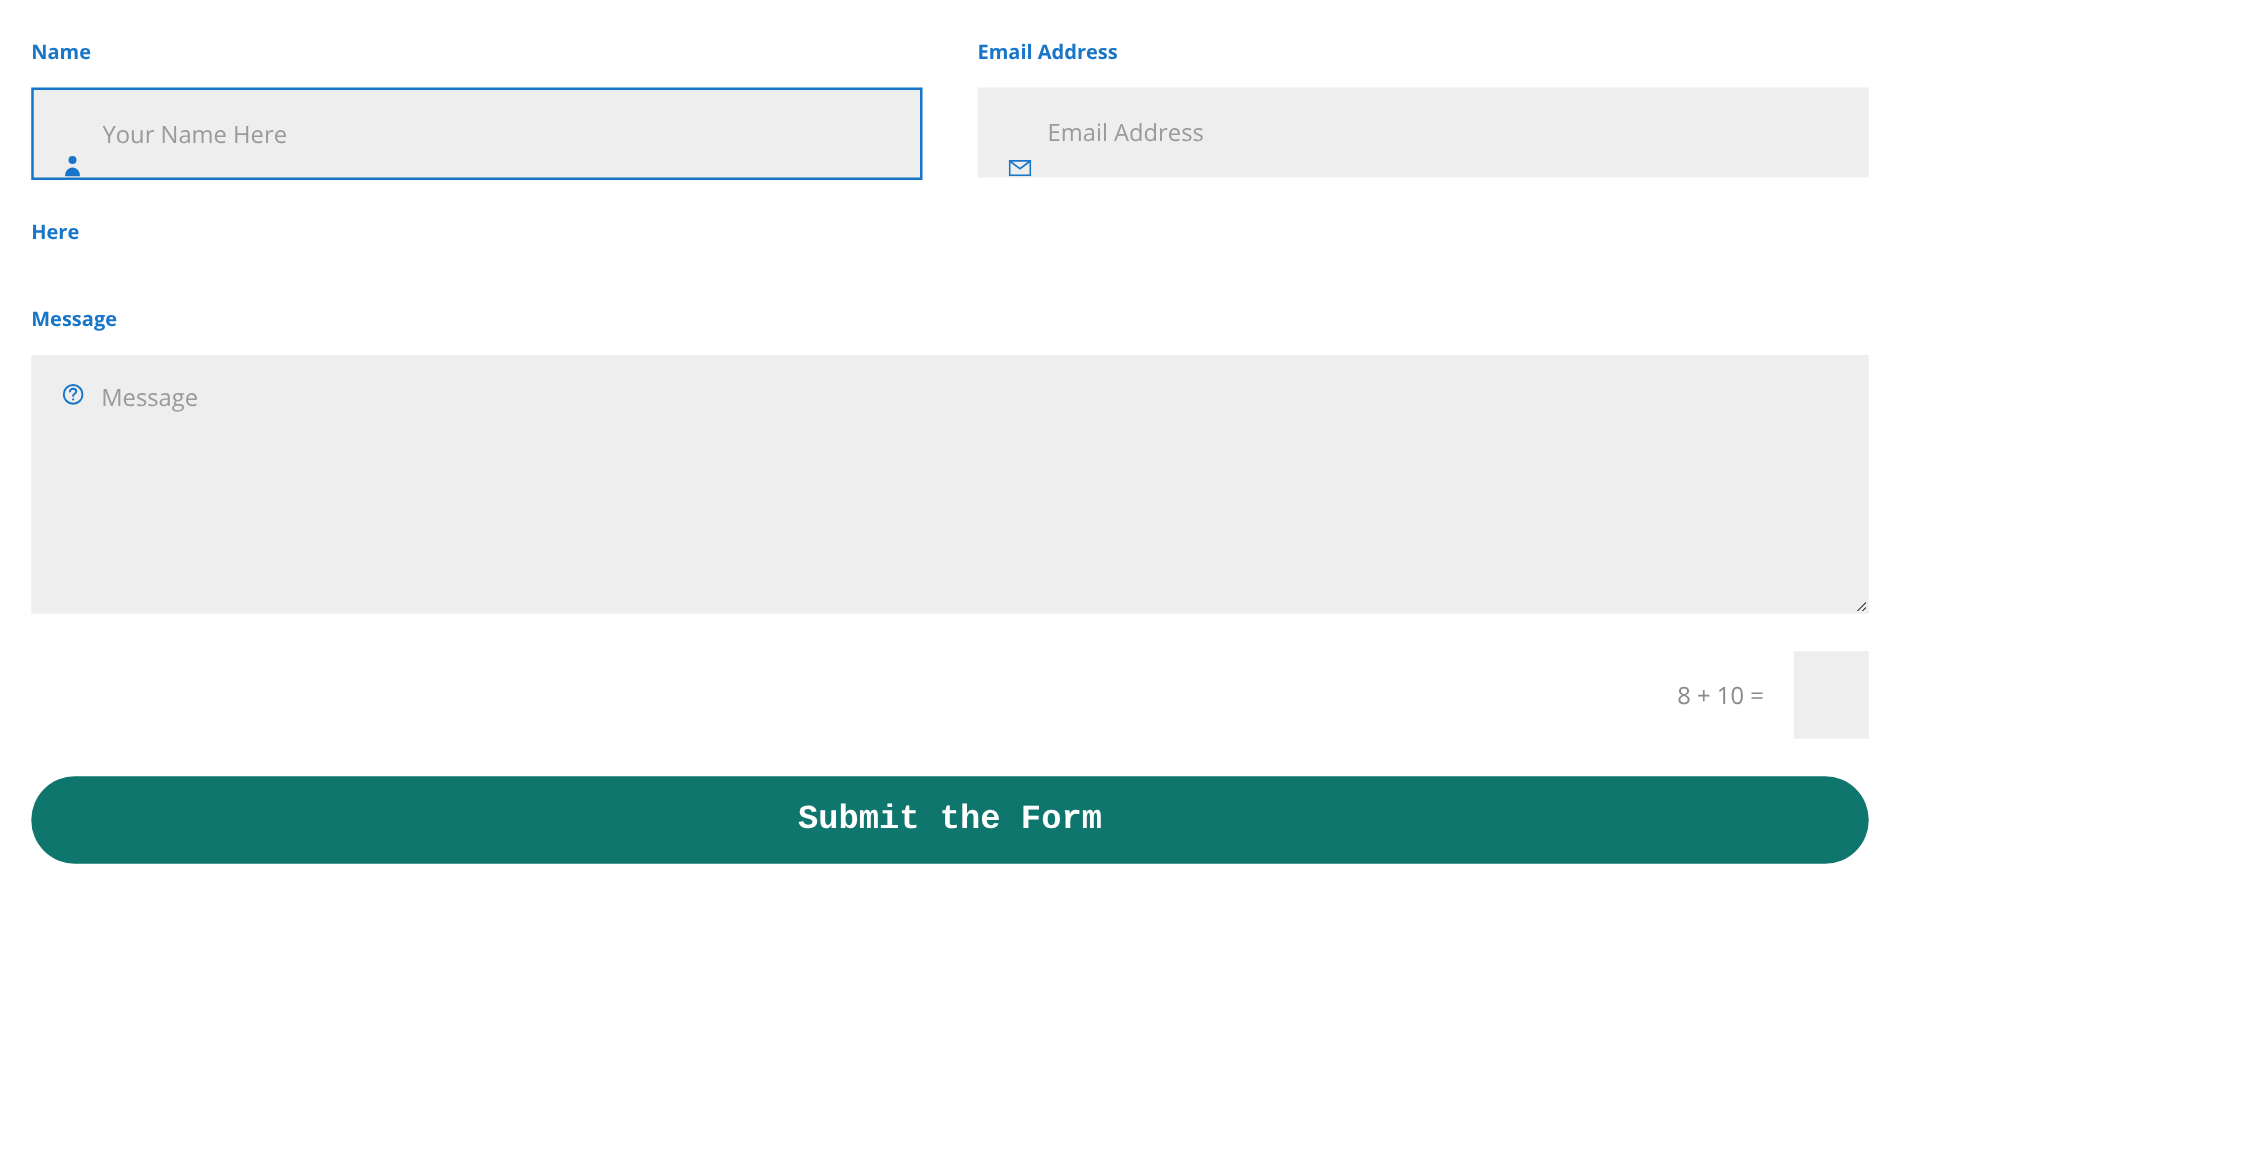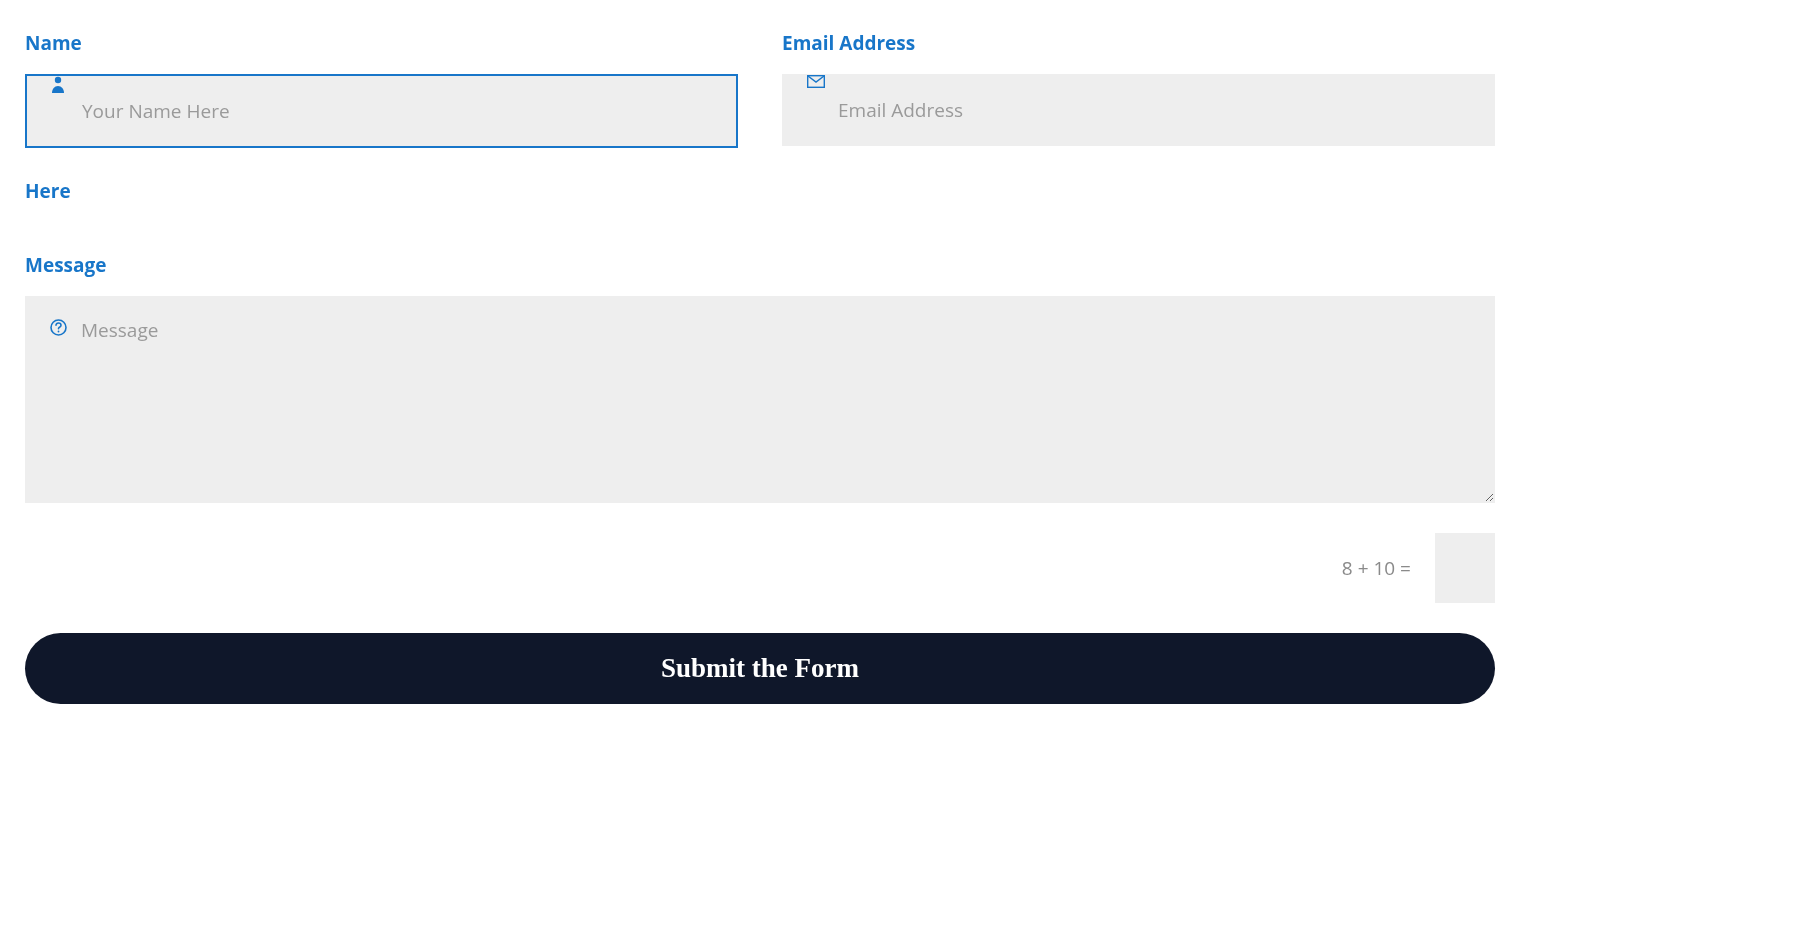--- a/index.html
+++ b/index.html
@@ -27,28 +27,28 @@
     }
 
     .col {
       flex: 1;
     }
 
     .field-label {
       display: block;
       color: #1876c9;
       font-weight: 700;
-      font-size: 19px;
+      font-size: 16px;
       margin-bottom: 18px;
     }
 
     .input-wrap {
       position: relative;
       display: flex;
-      align-items: flex-start;
+      align-items: flex-end;
       background: #eeeeee;
       border: 1px solid transparent;
       width: 100%;
     }
 
     .input-wrap.focused {
       border: 2px solid #1876c9;
       background: #eeeeee;
     }
 
@@ -118,28 +118,28 @@
       background: #eeeeee;
       border: none;
       text-align: center;
       font-size: 19px;
       font-family: inherit;
       outline: none;
     }
 
     .submit-button {
       width: 100%;
-      background: #0f172a;
+      background: #0f766e;
       color: #ffffff;
       border: none;
       border-radius: 36px;
       padding: 20px;
       font-size: 27px;
       font-weight: 700;
-      font-family: Liberation Serif, serif;
+      font-family: Liberation Mono, monospace;
       cursor: pointer;
     }
 
     .full-width {
       width: 100%;
     }
   </style>
 </head>
 <body>
 

